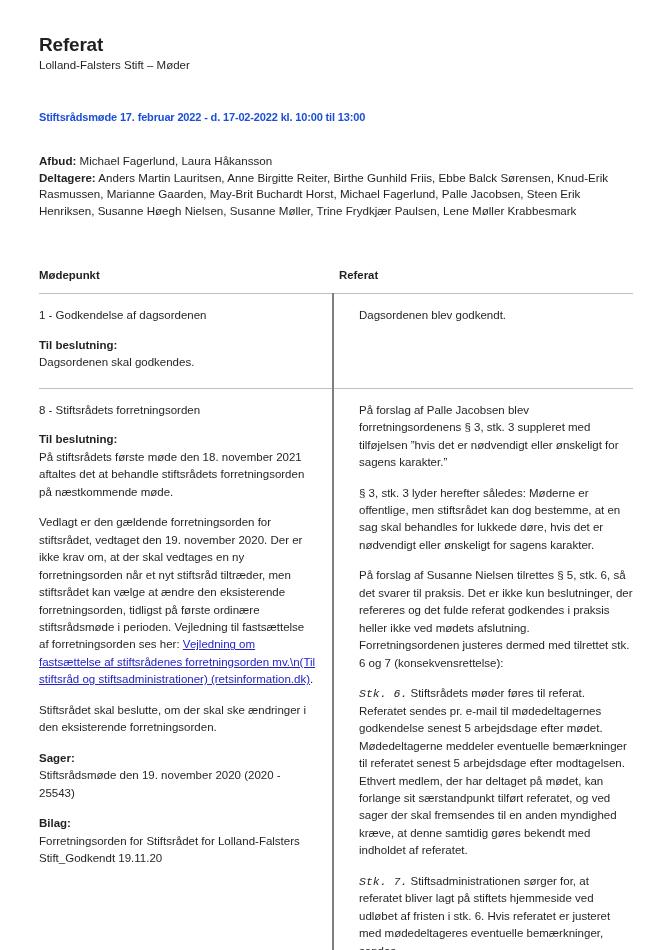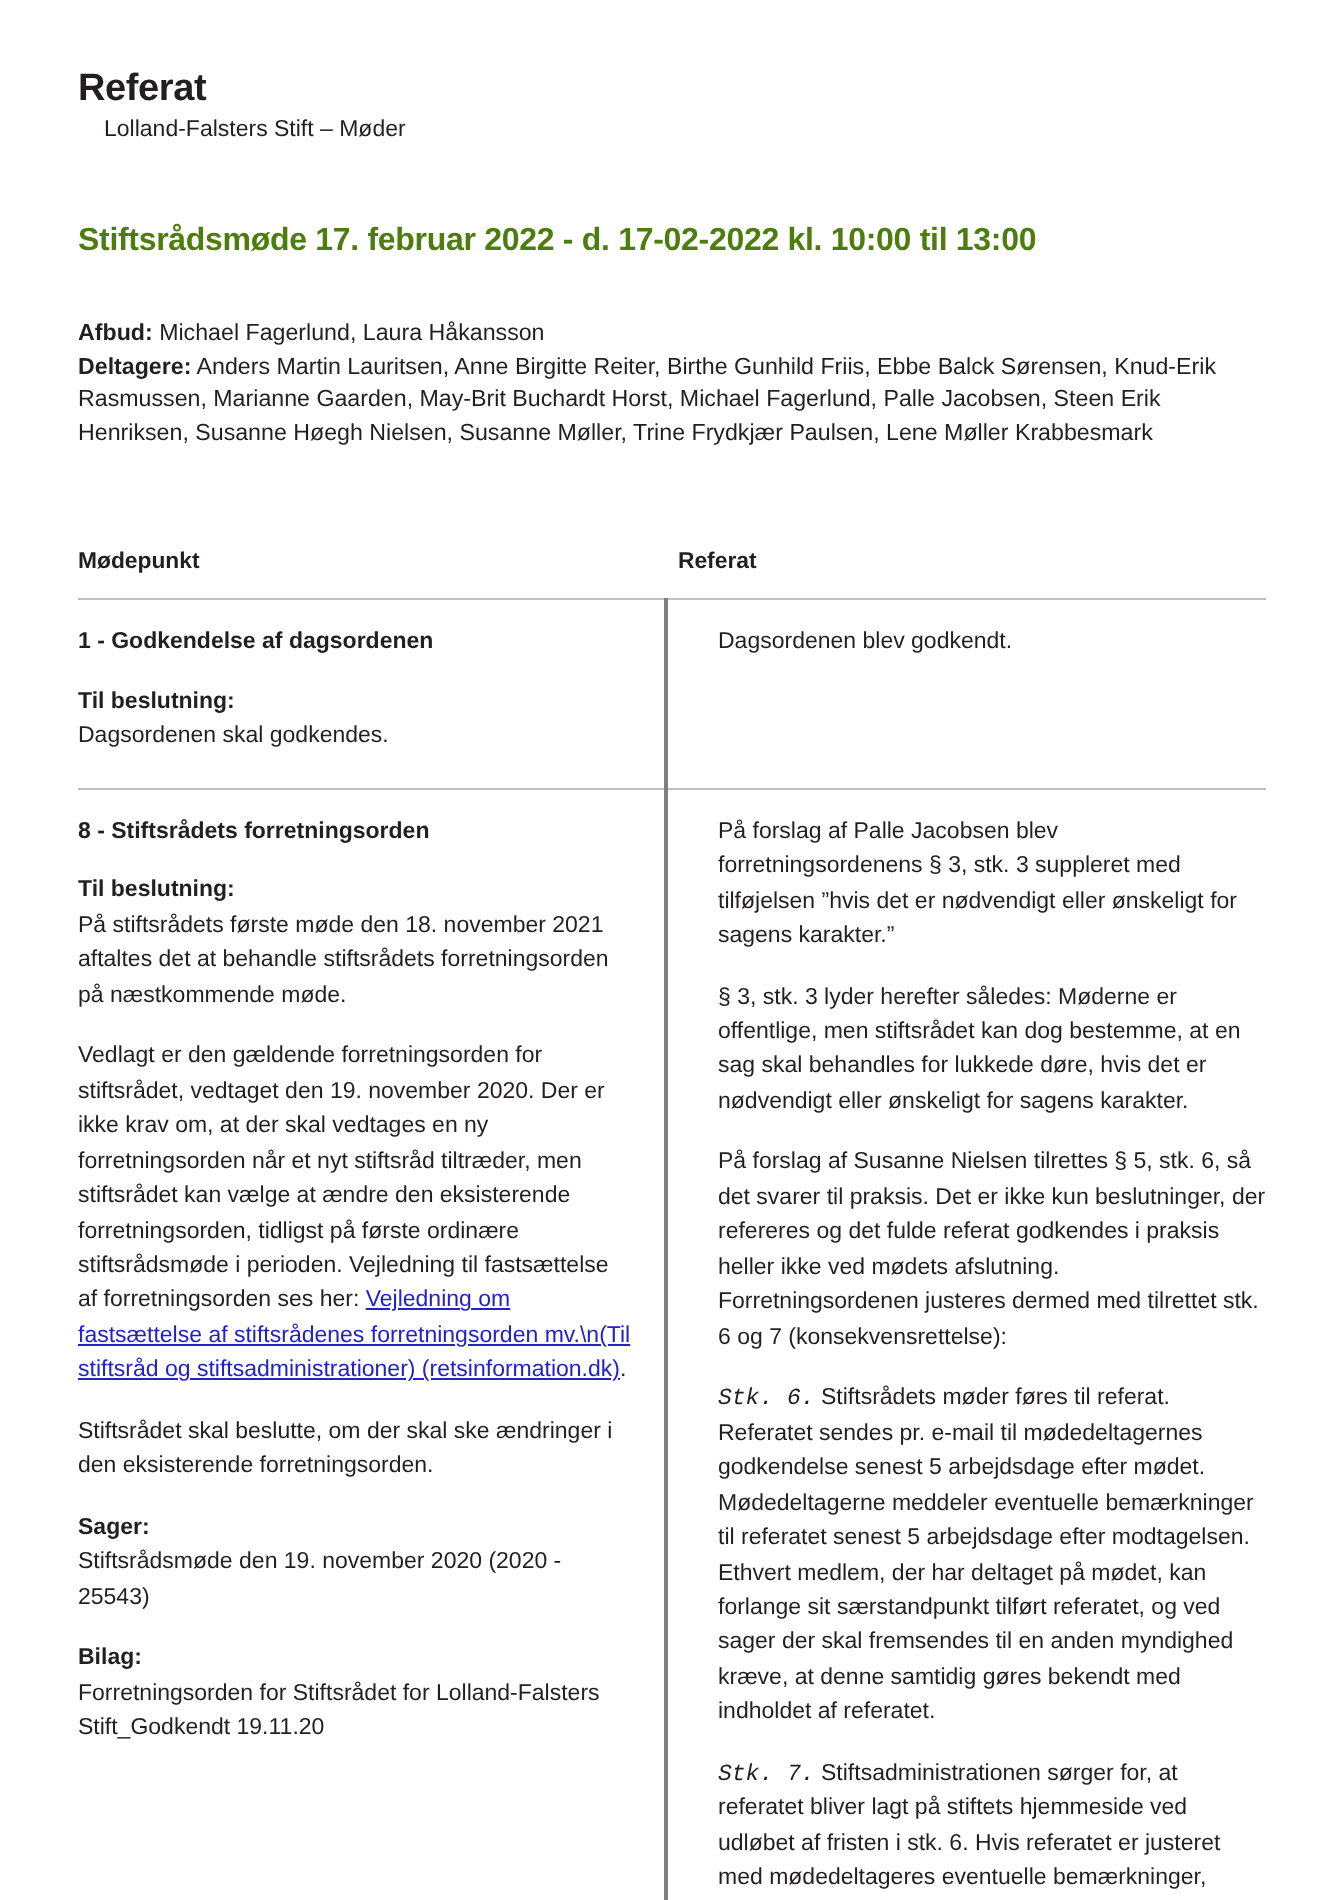--- a/index.html
+++ b/index.html
@@ -27,32 +27,32 @@
     font-size: 19px;
     font-weight: bold;
     letter-spacing: -0.2px;
     margin: 0;
     padding-top: 34px;
     line-height: 1.15;
     color: #231f20;
   }
   .doc-subtitle {
     font-size: 11.5px;
-    margin: 3px 0 0 13px;
+    margin: 3px 0 0 0;
     line-height: 1.2;
     color: #231f20;
   }
   .meeting-title {
-    font-size: 16px;
+    font-size: 11px;
     font-weight: bold;
     margin: 0;
     padding-top: 38px;
     line-height: 1.2;
     letter-spacing: -0.15px;
-    color: #4d7c0f;
+    color: #1d4ed8;
   }
 
   
   .attendees {
     font-size: 11.6px;
     line-height: 1.45;
     margin: 0;
     padding-top: 29px;
     color: #231f20;
   }
@@ -90,21 +90,21 @@
     padding: 13px 0 14px 0;
     color: #231f20;
   }
   .tbl td.col-left { padding-right: 16px; }
   .tbl td.col-right {
     border-left: 2px solid #7f7f7f;
     padding-left: 25px;
   }
 
   .item-title {
-    font-weight: bold;
+    font-weight: normal;
     margin: 0 0 0 0;
     line-height: 1.45;
   }
   .para { margin: 0; }
   .para + .para { margin-top: 13px; }
   .sub-label { font-weight: bold; display: block; }
   .tight { margin-top: 13px; }
   .nogap { margin-top: 0; }
 
   a.doclink {

